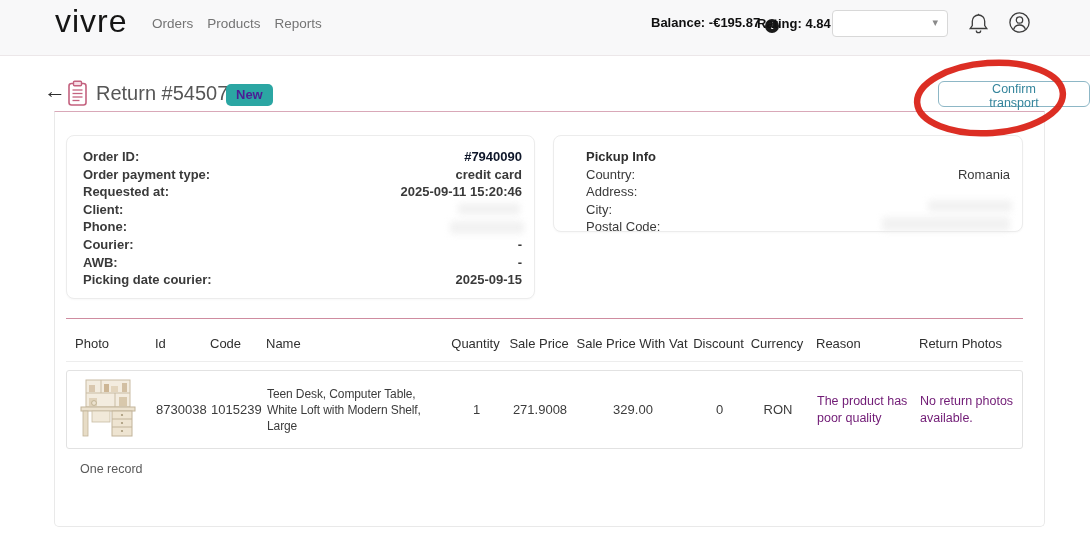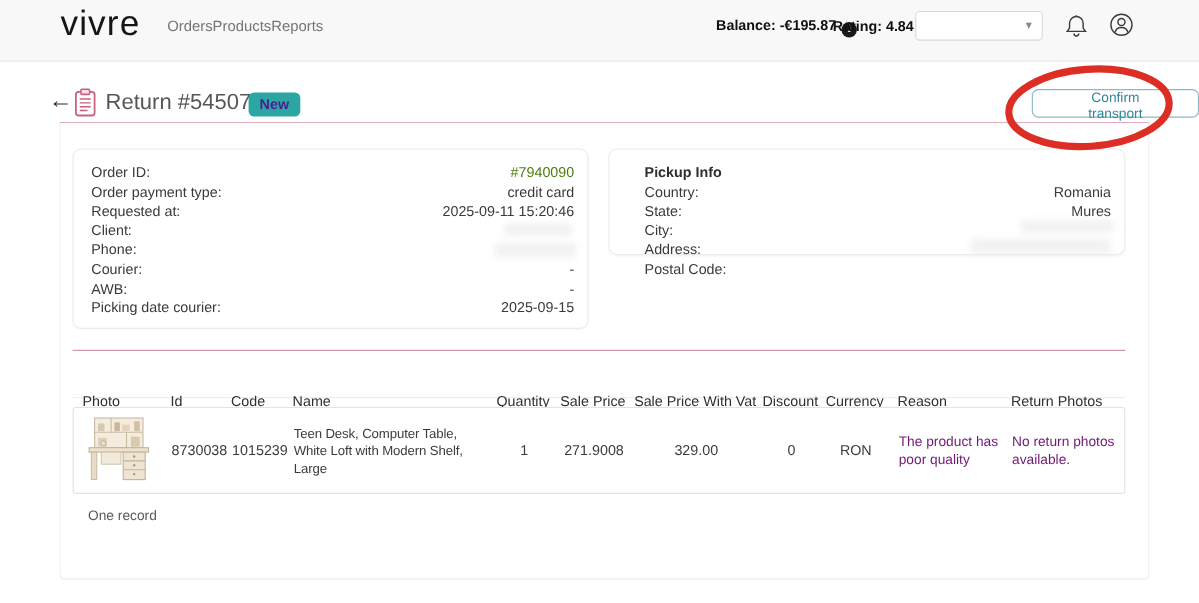--- a/index.html
+++ b/index.html
@@ -3,21 +3,21 @@
 <meta charset="utf-8">
 <style>
   * { box-sizing: border-box; margin: 0; padding: 0; }
   html,body { background:#fff; }
   body { font-family: "Liberation Sans", sans-serif; }
   .screen { position:relative; width:1090px; height:548px; background:#fff; overflow:hidden; }
 
   
   .topbar { position:absolute; left:0; top:0; width:1090px; height:56px; background:#f8f8f9; border-bottom:1px solid #ece7e9; }
   .logo { position:absolute; left:55px; top:3px; font-size:32px; font-weight:200; letter-spacing:1px; color:#151515; cursor:pointer; }
-  .nav { position:absolute; left:152px; top:16px; display:flex; }
+  .nav { position:absolute; left:152px; top:16px; display:flex; gap:14px; }
   .nav-item { font-size:13.5px; color:#747474; cursor:pointer; }
   .balance { position:absolute; left:623px; top:15px; font-size:13px; font-weight:700; color:#101010;margin-left:28px; }
   .info-badge { display:inline-block; width:14px; height:14px; margin-left:5px; background:#1a1a1a; color:#fff;
                 border-radius:50%; font-size:10px; line-height:14px; text-align:center; font-weight:700;
                 font-family:"Liberation Serif", serif; vertical-align:-2px; }
   .rating { position:absolute; left:757px; top:15px; font-size:13px; font-weight:700; color:#101010; }
   .star { color:#f5c518; font-size:14px; margin-left:3px; font-weight:400; }
   .hdr-select { position:absolute; left:832px; top:10px; width:116px; height:27px; background:#fff;
                 border:1px solid #d8d8d8; border-radius:4px; cursor:pointer; }
   .caret { position:absolute; right:9px; top:5px; font-size:11px; color:#8a8a8a; }
@@ -33,33 +33,33 @@
                  border:1px solid #8db7c6; border-radius:6px; color:#35859c; font-size:12.5px;
                  font-family:"Liberation Sans", sans-serif; cursor:pointer; }
   .annot { position:absolute; left:908px; top:54px; pointer-events:none; z-index:5; }
 
   
   .container { position:absolute; left:54px; top:111px; width:991px; height:416px; background:#fff;
                border:1px solid #e9e9e9; border-top:1px solid #d9a8b8; border-radius:0 0 5px 5px; }
 
   .card { position:absolute; background:#fff; border:1px solid #ececec; border-radius:8px;
           box-shadow:0 1px 2px rgba(0,0,0,0.03); padding:12px 12px 8px 16px; font-size:13px; color:#3a3a3a; }
-  .card-order { left:66px; top:135px; width:469px; height:164px; }
+  .card-order { left:66px; top:135px; width:469px; height:164px;font-weight:bold; }
   .card-pickup { left:553px; top:135px; width:470px; height:97px;padding-left:32px; }
   .card-row { display:flex; justify-content:space-between; line-height:17.6px; }
   .card-title { font-weight:700; line-height:17.6px; color:#2e2e2e; }
-  .val-link { color:#4d7c0f; cursor:pointer; }
+  .val-link { color:#0f172a; cursor:pointer; }
   .redact { position:absolute; background:#e7e7e7; opacity:.55; filter:blur(3px); border-radius:3px; }
 
   
   .tbl-topline { position:absolute; left:66px; top:318px; width:957px; height:1px; background:#cf8ca0; }
   .tbl-grid { display:grid; grid-template-columns:80px 55px 56px 190px 57px 70px 116px 57px 60px 103px 113px; }
   .thead { position:absolute; left:66px; top:330px; width:957px; height:32px; border-bottom:1px solid #ededed;
            font-size:13px; color:#2f2f2f; align-items:start; }
-  .th { padding:6px 0 0 9px;margin-top:21px; }
+  .th { padding:6px 0 0 9px; }
   .th.c-center { text-align:center; padding-left:0; }
   .trow { position:absolute; left:66px; top:370px; width:957px; height:79px; background:#fff;
           border:1px solid #e2e2e2; border-radius:3px; align-items:center; font-size:13px; color:#3c3c3c; }
   .td { padding-left:9px; }
   .td.c-center { text-align:center; padding-left:0; }
   .td-photo { padding-left:12px; }
   .td-name { font-size:12px; line-height:16px; letter-spacing:-0.1px; }
   .td-wrap { font-size:12.5px; line-height:17px; color:#701a75; }
   .tbl-footer { position:absolute; left:80px; top:462px; font-size:12.5px; color:#5a5a5a; }
 </style>
@@ -170,29 +170,25 @@
     </div>
   </div>
 
   <div class="card card-pickup">
     <div class="card-title">Pickup Info</div>
     <div class="card-row">
       <span>Country:</span>
       <span>Romania</span>
     </div>
     <div class="card-row">
-      <span>State:</span>
-      <span>Mures</span>
+      <span>Address:</span>
+      <span></span>
     </div>
     <div class="card-row">
       <span>City:</span>
-      <span></span>
-    </div>
-    <div class="card-row">
-      <span>Address:</span>
       <span></span>
     </div>
     <div class="card-row">
       <span>Postal Code:</span>
       <span></span>
     </div>
   </div>
 
   <div class="redact" style="left:458px; top:203px; width:62px; height:12px;"></div>
   <div class="redact" style="left:450px; top:221px; width:74px; height:13px;"></div>

